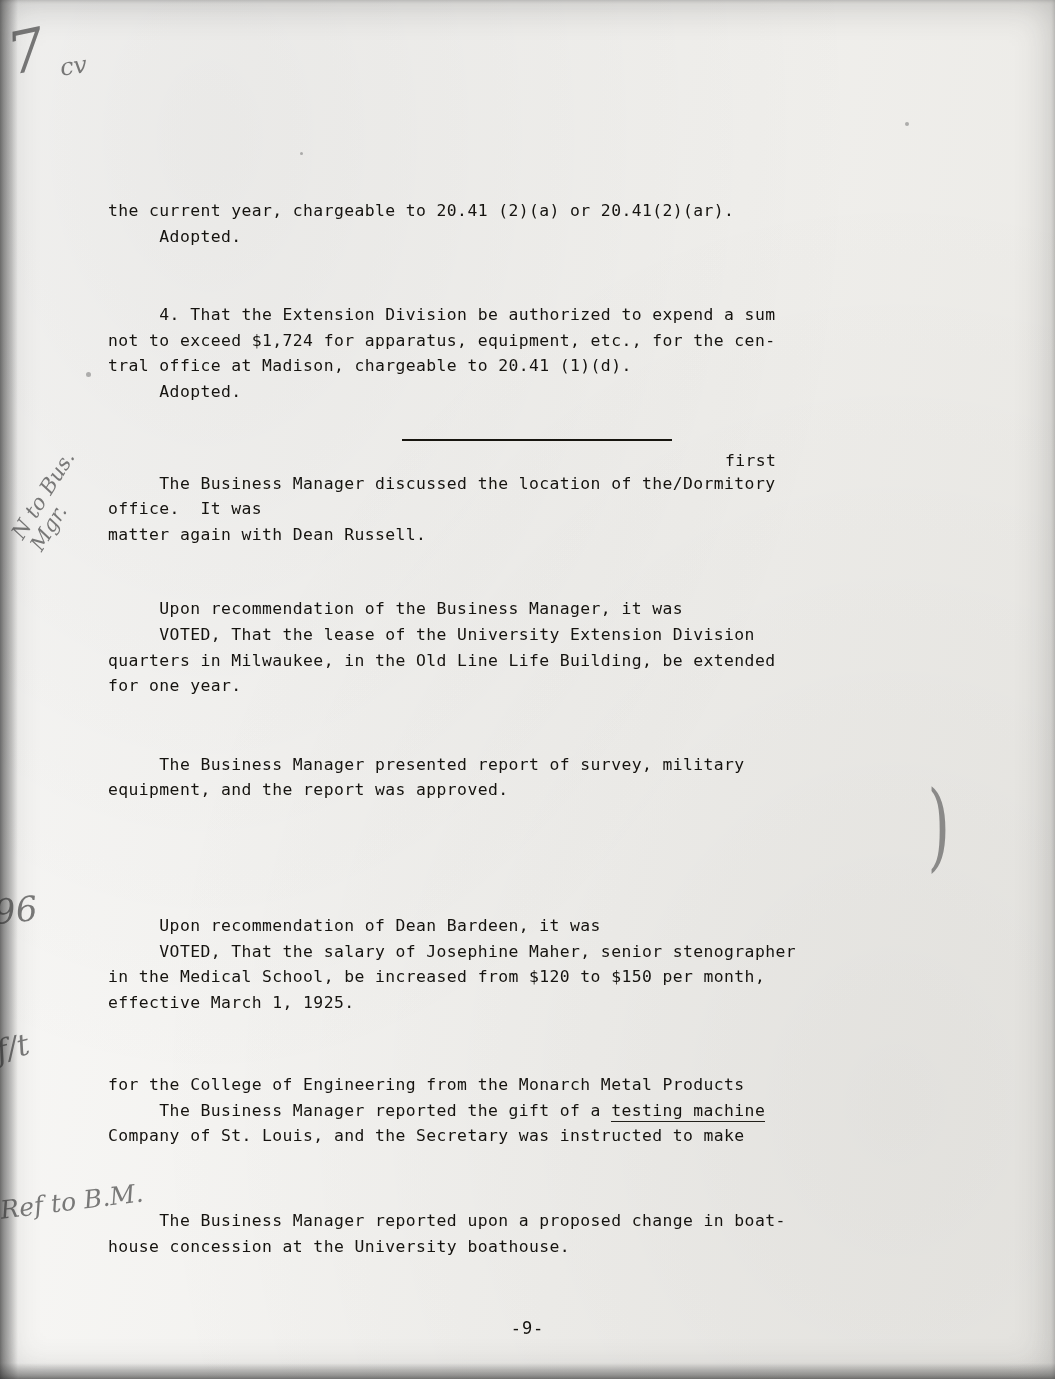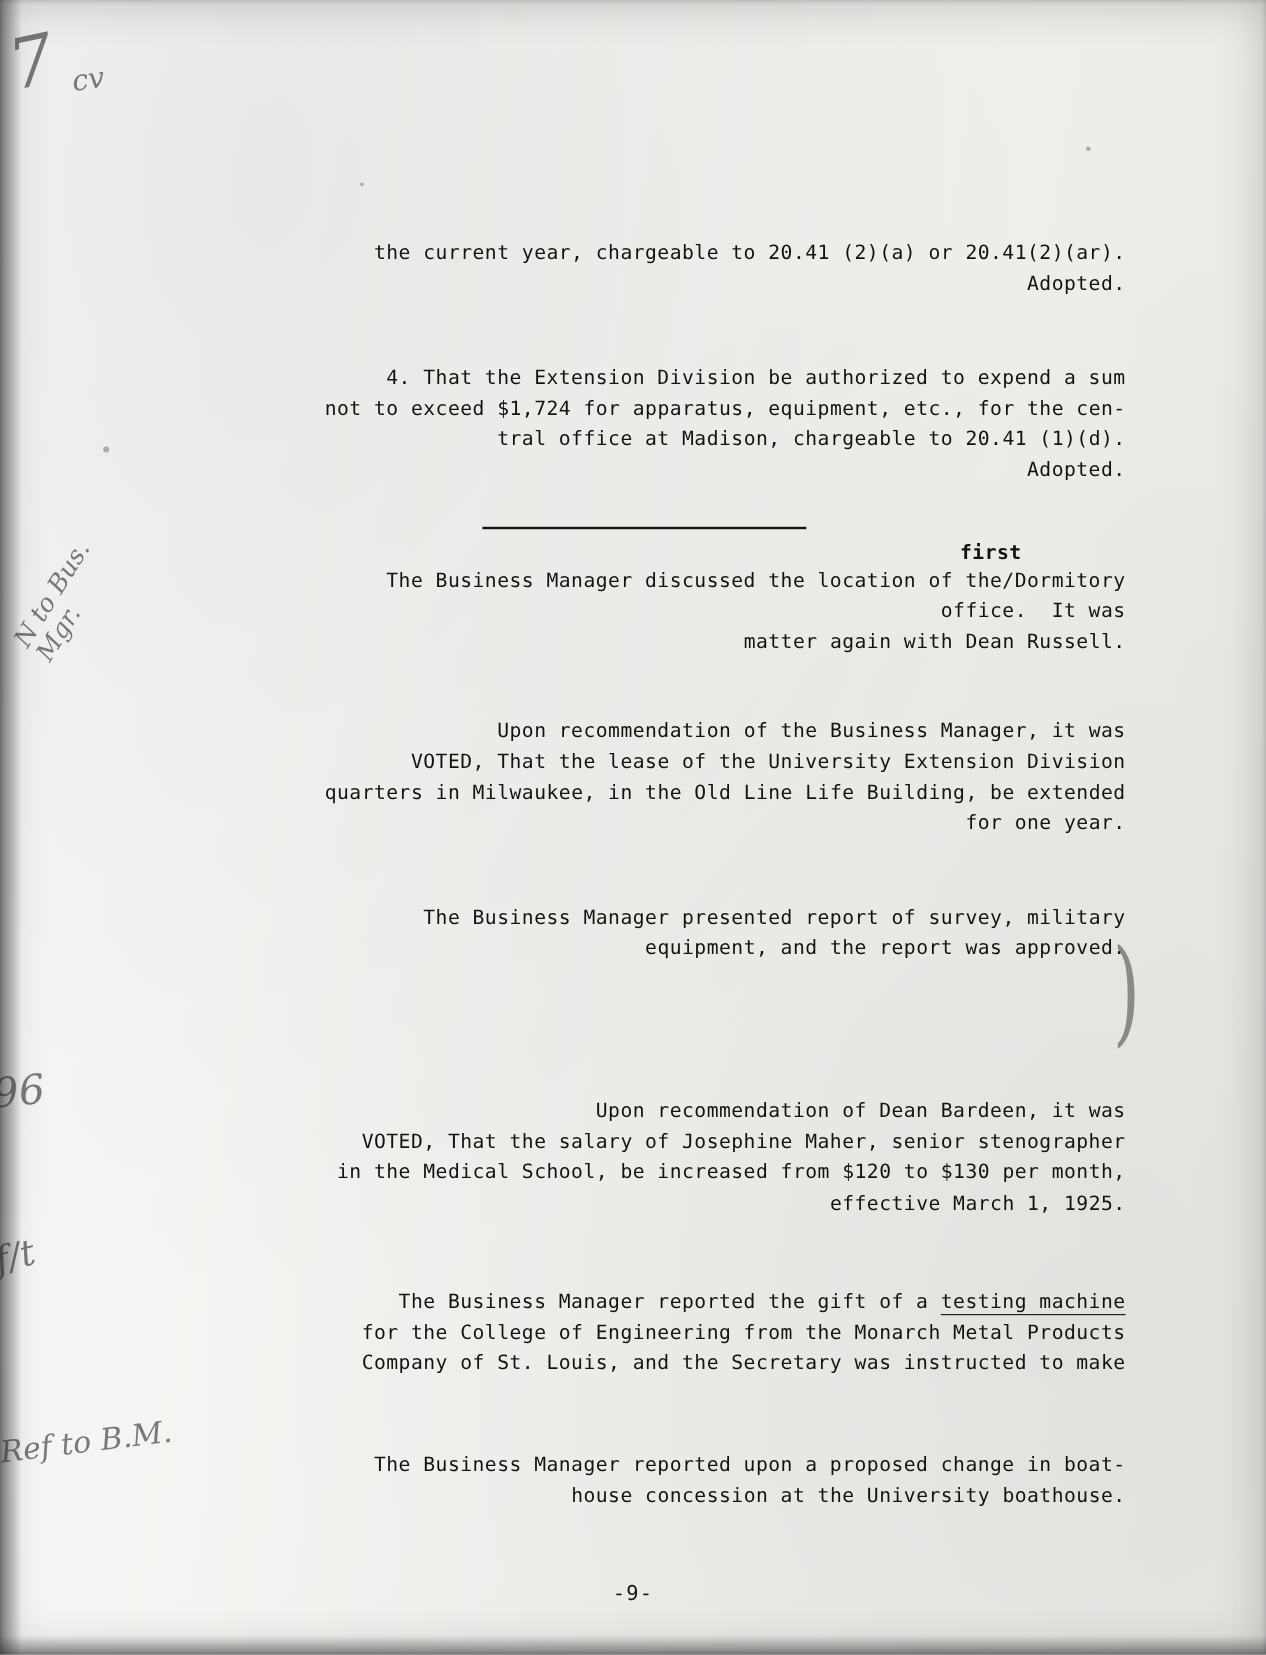--- a/index.html
+++ b/index.html
@@ -56,44 +56,43 @@
     color: #15130f;
     font-size: 16.4px;
     line-height: 25.6px;
     letter-spacing: 0.4px;
     font-family: "DejaVu Sans Mono", monospace;
   }
   .para {
     margin: 0 0 0 0;
     white-space: pre-wrap;
   }
-  .blk { margin-bottom: 25px; text-align: right; }
+  .blk { margin-bottom: 25px; }
 
   .rule-wrap {
     margin: 34px 0 30px 0;
     display: flex;
     justify-content: center;
   }
   .rule {
     width: 270px;
     height: 0;
     border-top: 2px solid #17150f;
     margin-left: 28px;
   }
 
   .superline {
     position: relative;
   }
   .firstword {
     position: absolute;
-    left: 692px;
+    left: 617px;
     top: -23px;
     font-size: 16.4px;
     letter-spacing: 0.4px;
-    font-weight: bold;
   }
 
   .underline-ink {
     border-bottom: 1.6px solid #22201a;
     padding-bottom: 1px;
   }
 
   .page-number {
     position: absolute;
     left: 0;
@@ -223,29 +222,29 @@
     <div style="height:30px"></div>
 
     <div class="blk">
     </div>
 
     <div style="height:30px"></div>
 
     <div class="blk">
       <div class="para">     Upon recommendation of Dean Bardeen, it was</div>
       <div class="para">     VOTED, That the salary of Josephine Maher, senior stenographer</div>
-      <div class="para">in the Medical School, be increased from $120 to $130 per month,</div>
+      <div class="para">in the Medical School, be increased from $120 to $150 per month,</div>
       <div class="para">effective March 1, 1925.</div>
     </div>
 
     <div style="height:32px"></div>
 
     <div class="blk">
+      <div class="para">for the College of Engineering from the Monarch Metal Products</div>
       <div class="para"><span>     The Business Manager reported the gift of a </span><span class="underline-ink">testing machine</span></div>
-      <div class="para">for the College of Engineering from the Monarch Metal Products</div>
       <div class="para">Company of St. Louis, and the Secretary was instructed to make</div>
     </div>
 
     <div style="height:34px"></div>
 
     <div class="blk">
       <div class="para">     The Business Manager reported upon a proposed change in boat-</div>
       <div class="para">house concession at the University boathouse.</div>
 
     </div>

